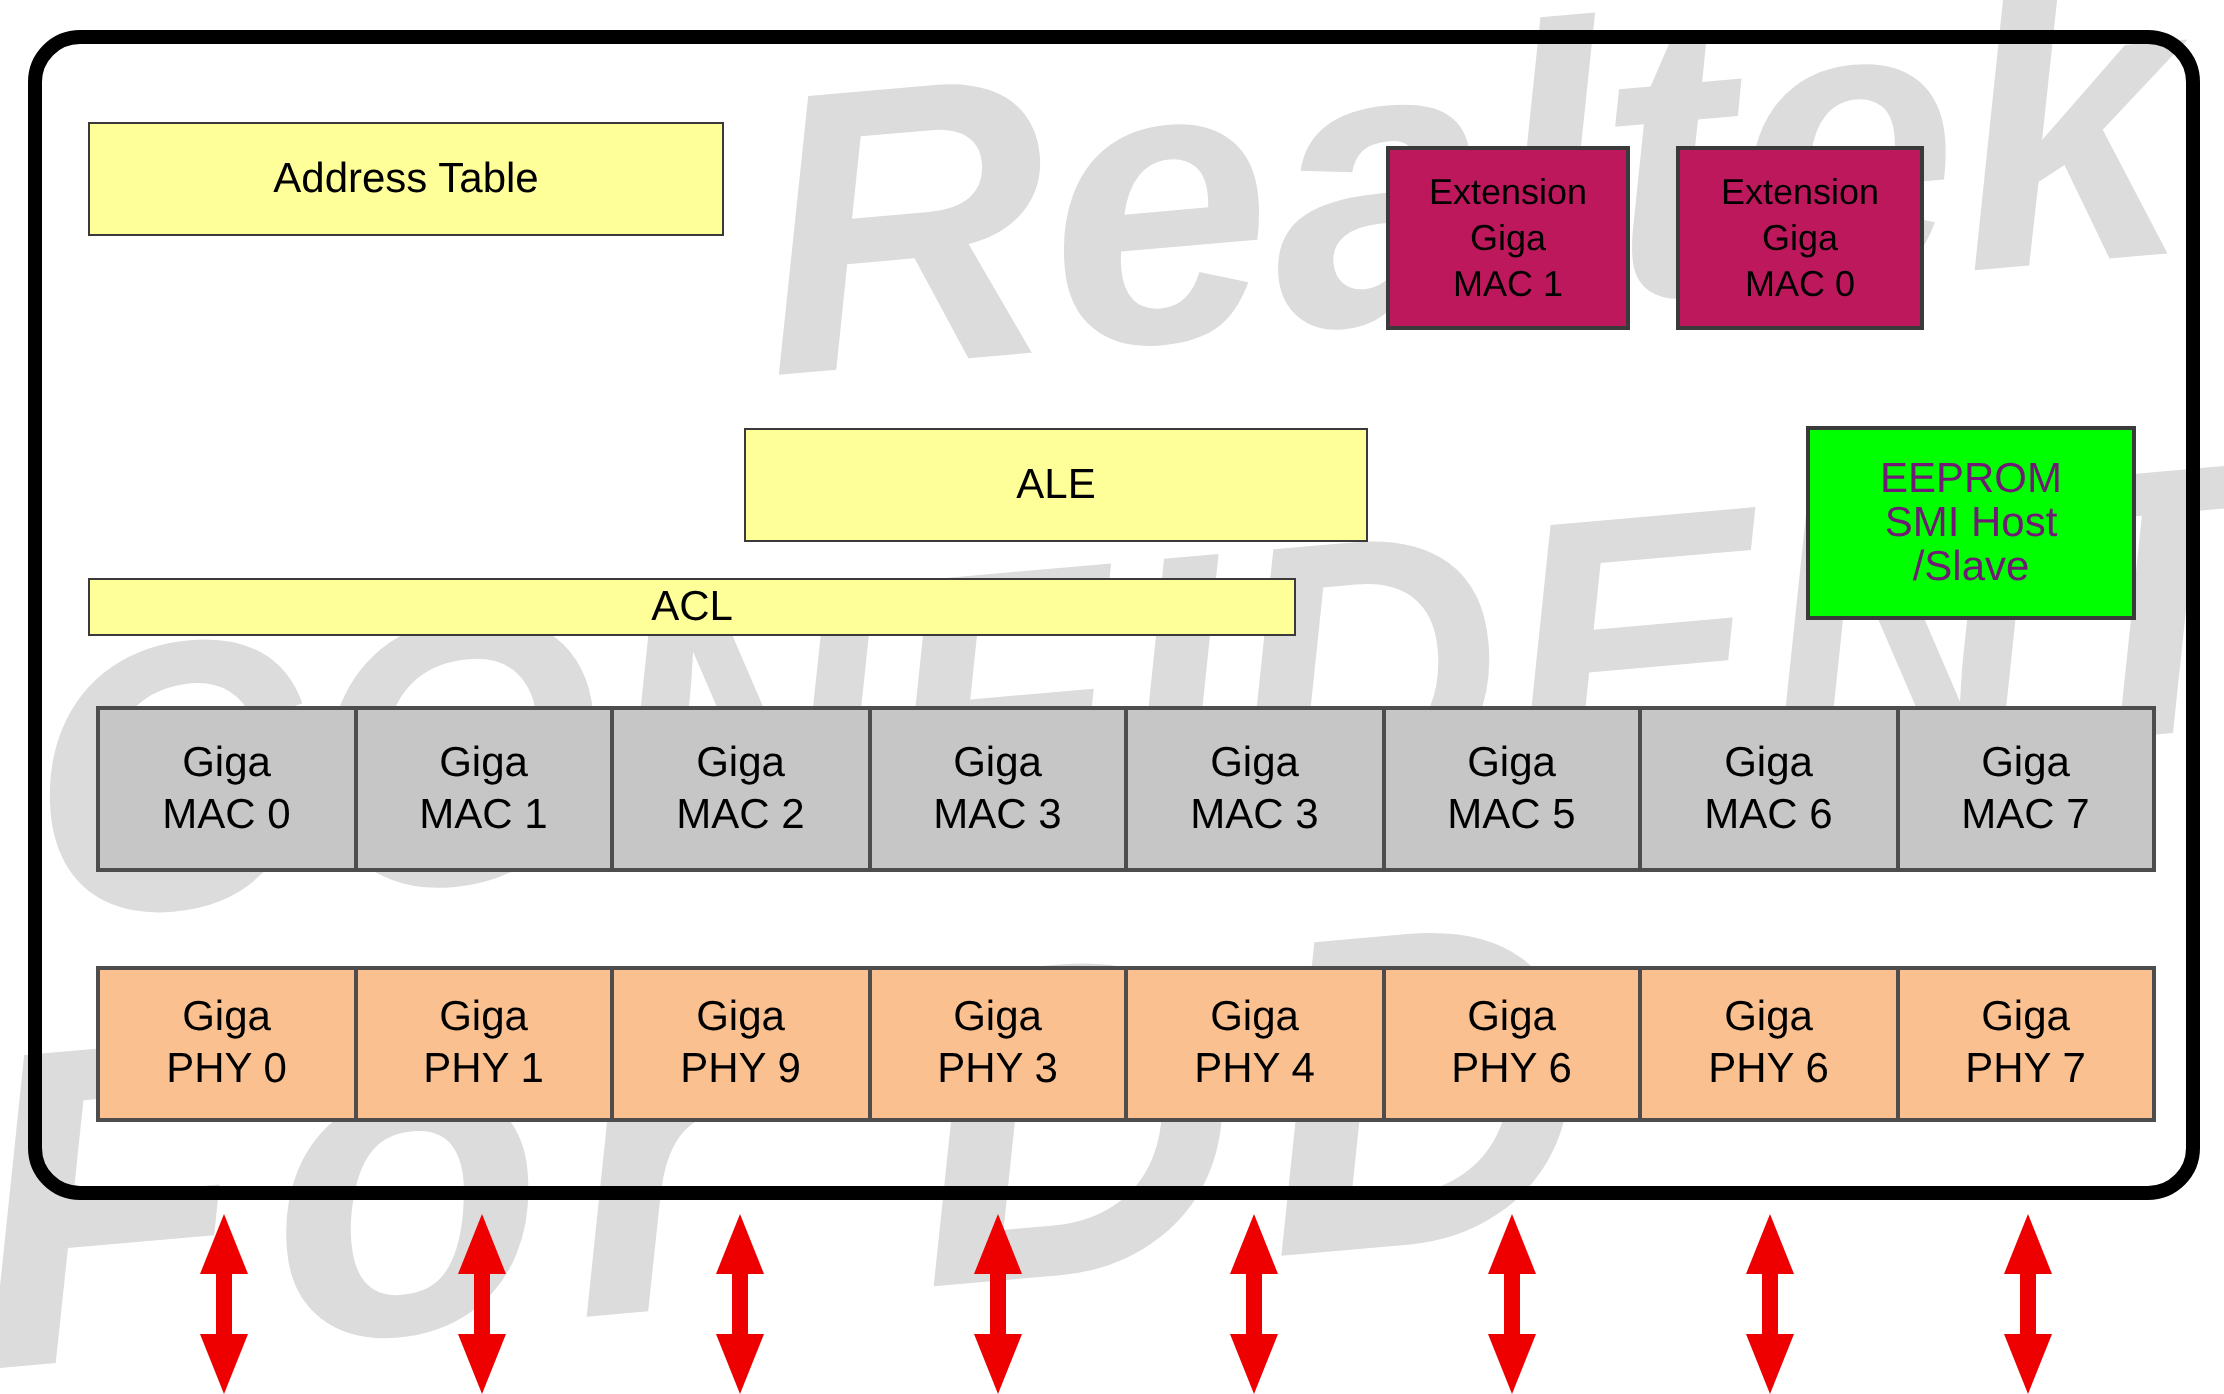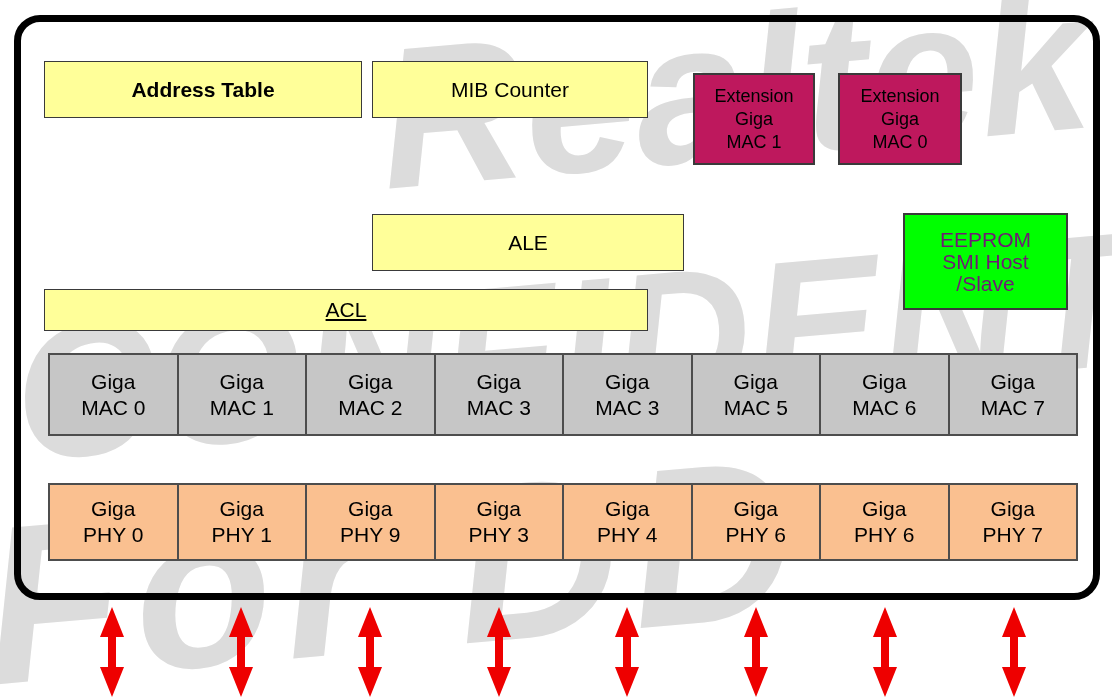--- a/index.html
+++ b/index.html
@@ -28,26 +28,26 @@
   
   .block{
     position:absolute; z-index:2; box-sizing:border-box;
     display:flex; align-items:center; justify-content:center;
     flex-direction:column; text-align:center;
     border:1.5px solid #3a3a3a; color:#000; font-size:21px;
   }
   .yellow{ background:#FFFF99; }
   .cyan  { background:#be185d; font-size:18px; line-height:23px; border-width:2px; }
   .green { background:#00FF00; font-size:21px; line-height:22px; border-width:2px; color:#701a75; }
-  .b-addr { left:44px;  top:61px;  width:318px; height:57px;font-weight:bold; }
+  .b-addr { left:44px;  top:61px;  width:318px; height:57px; }
   .b-mib  { left:372px; top:61px;  width:276px; height:57px; }
   .b-pkt  { left:44px;  top:139px; width:604px; height:70px; }
   .b-qm   { left:44px;  top:214px; width:318px; height:57px; }
   .b-ale  { left:372px; top:214px; width:312px; height:57px; }
-  .b-acl  { left:44px;  top:289px; width:604px; height:42px;text-decoration:underline; }
+  .b-acl  { left:44px;  top:289px; width:604px; height:29px; }
   .b-ext1 { left:693px; top:73px;  width:122px; height:92px; }
   .b-ext0 { left:838px; top:73px;  width:124px; height:92px; }
   .b-eep  { left:903px; top:213px; width:165px; height:97px; }
   
   .row{ position:absolute; z-index:2; display:flex; }
   .row-mac{ left:48px; top:353px; width:1030px; height:83px; }
   .row-phy{ left:48px; top:483px; width:1030px; height:78px; }
   .cell{
     flex:1; box-sizing:border-box; margin-left:-2px;
     display:flex; flex-direction:column; align-items:center; justify-content:center;
@@ -79,23 +79,20 @@
 
   <div class="wm wm-top">Realtek</div>
   <div class="wm wm-mid">CONFIDENTIAL</div>
   <div class="wm wm-bot">For DD</div>
 
   <div class="frame"></div>
 
   <div class="block yellow b-addr">
     <span>Address Table</span>
   </div>
-  <div class="block yellow b-mib">
-    <span>MIB Counter</span>
-  </div>
   <div class="block yellow b-ale">
     <span>ALE</span>
   </div>
   <div class="block yellow b-acl">
     <span>ACL</span>
   </div>
 
   <div class="block cyan b-ext1">
     <span>Extension</span>
     <span>Giga</span>

